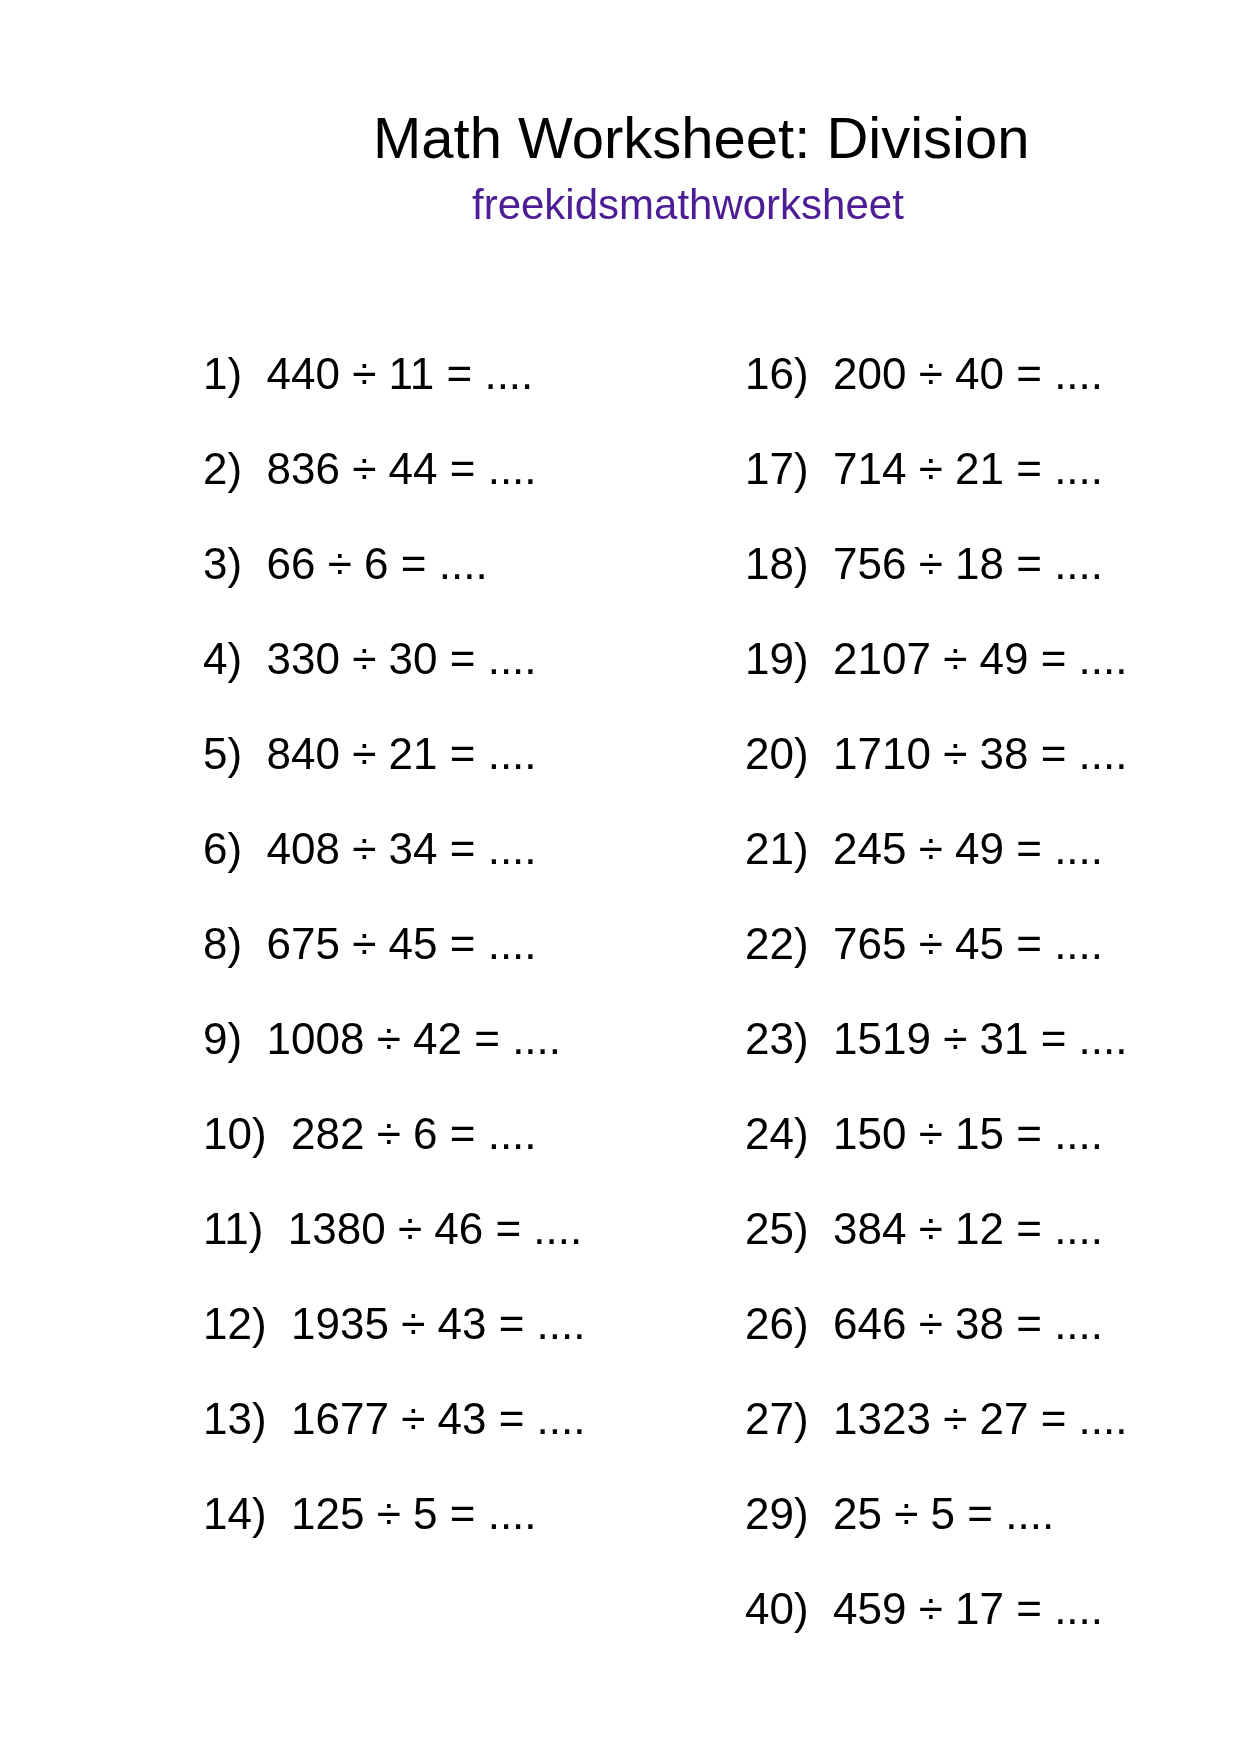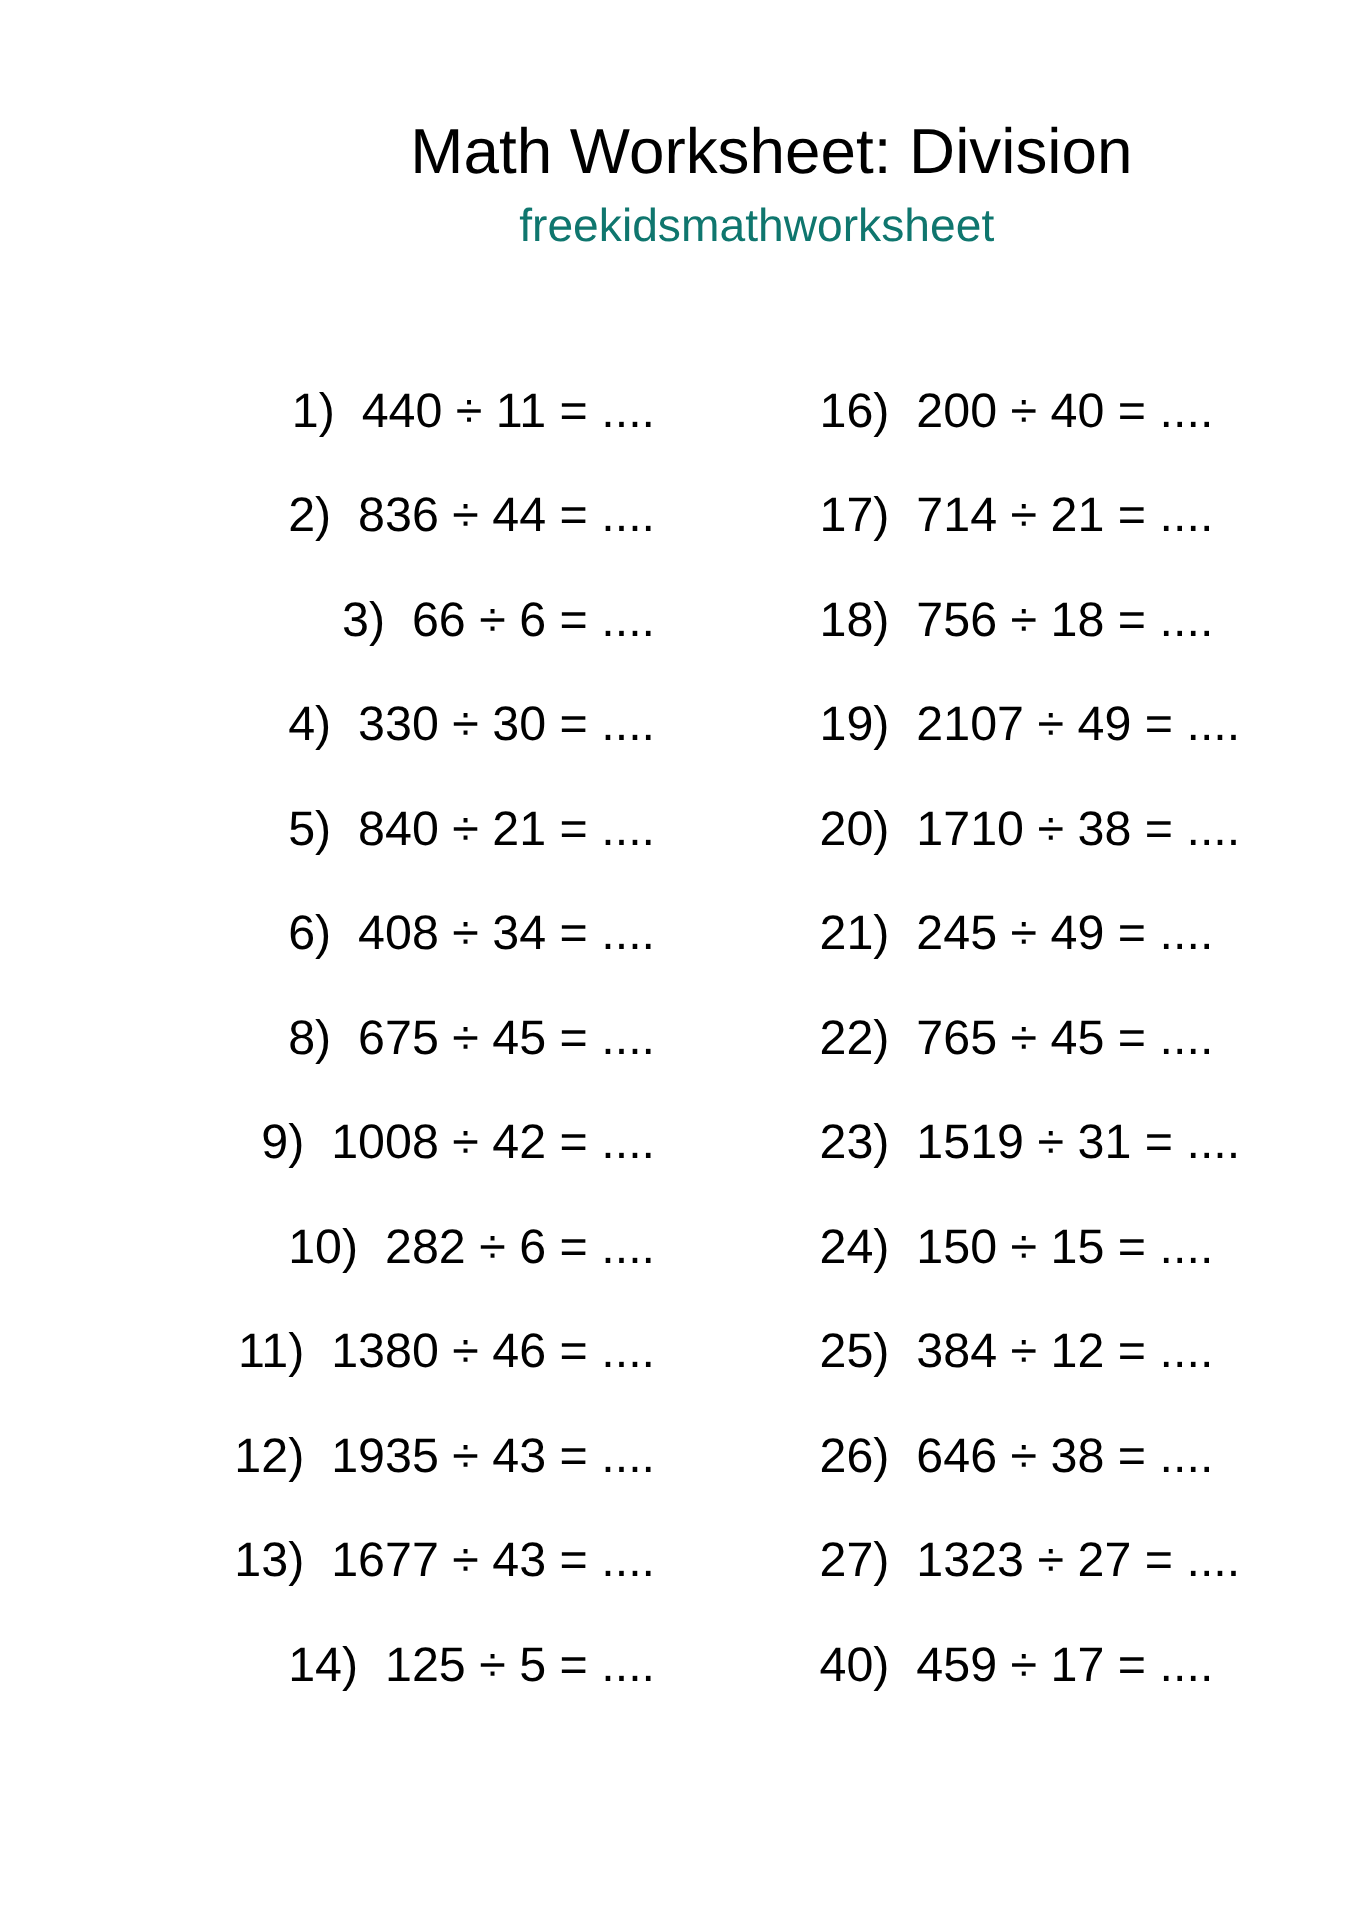--- a/index.html
+++ b/index.html
@@ -32,28 +32,28 @@
       margin: 0;
       font-weight: normal;
     }
     .subtitle {
       position: absolute;
       left: 472px;
       top: 180px;
       font-size: 42px;
       line-height: 50px;
       white-space: nowrap;
-      color: #0f766e;
+      color: #4c1d95;
       margin: 0;
     }
     .column {
       position: absolute;
       top: 326px;
     }
-    .column.left { left: 213px; text-align: right; }
+    .column.left { left: 203px; }
     .column.right { left: 745px; }
     .problem {
       height: 95px;
       line-height: 95px;
       font-size: 44px;
       white-space: pre;
       color: #000000;
     }
     .problem .num { }
     .problem .sep { }
@@ -88,14 +88,15 @@
   <div class="problem"><span class="num">18)</span><span class="sep">  </span><span class="expr">756 ÷ 18 = ....</span></div>
   <div class="problem"><span class="num">19)</span><span class="sep">  </span><span class="expr">2107 ÷ 49 = ....</span></div>
   <div class="problem"><span class="num">20)</span><span class="sep">  </span><span class="expr">1710 ÷ 38 = ....</span></div>
   <div class="problem"><span class="num">21)</span><span class="sep">  </span><span class="expr">245 ÷ 49 = ....</span></div>
   <div class="problem"><span class="num">22)</span><span class="sep">  </span><span class="expr">765 ÷ 45 = ....</span></div>
   <div class="problem"><span class="num">23)</span><span class="sep">  </span><span class="expr">1519 ÷ 31 = ....</span></div>
   <div class="problem"><span class="num">24)</span><span class="sep">  </span><span class="expr">150 ÷ 15 = ....</span></div>
   <div class="problem"><span class="num">25)</span><span class="sep">  </span><span class="expr">384 ÷ 12 = ....</span></div>
   <div class="problem"><span class="num">26)</span><span class="sep">  </span><span class="expr">646 ÷ 38 = ....</span></div>
   <div class="problem"><span class="num">27)</span><span class="sep">  </span><span class="expr">1323 ÷ 27 = ....</span></div>
+  <div class="problem"><span class="num">29)</span><span class="sep">  </span><span class="expr">25 ÷ 5 = ....</span></div>
   <div class="problem"><span class="num">40)</span><span class="sep">  </span><span class="expr">459 ÷ 17 = ....</span></div>
 </div>
 
 </body></html>

